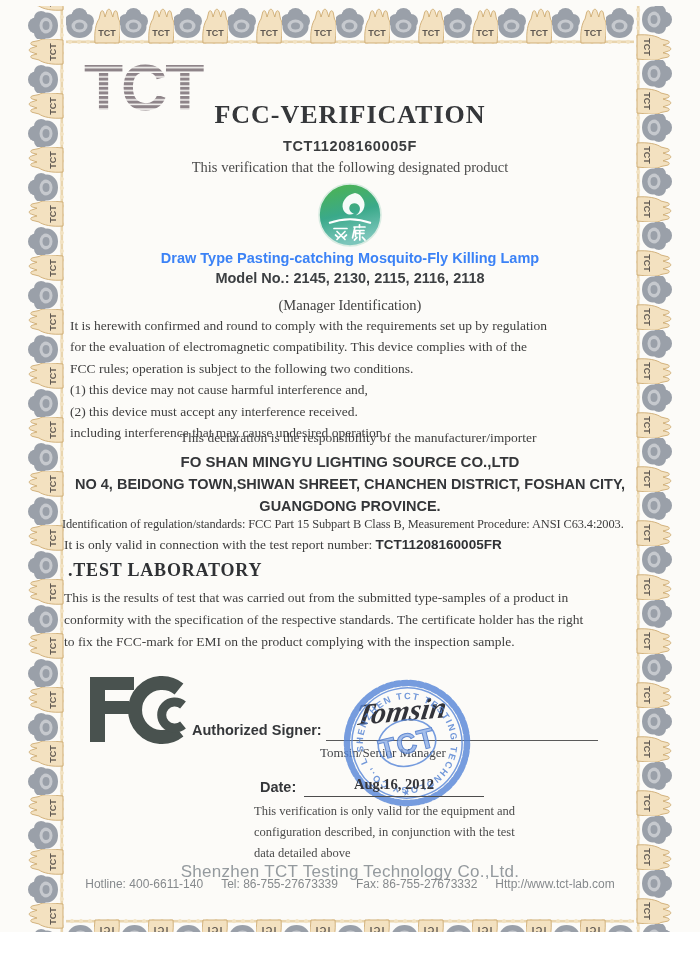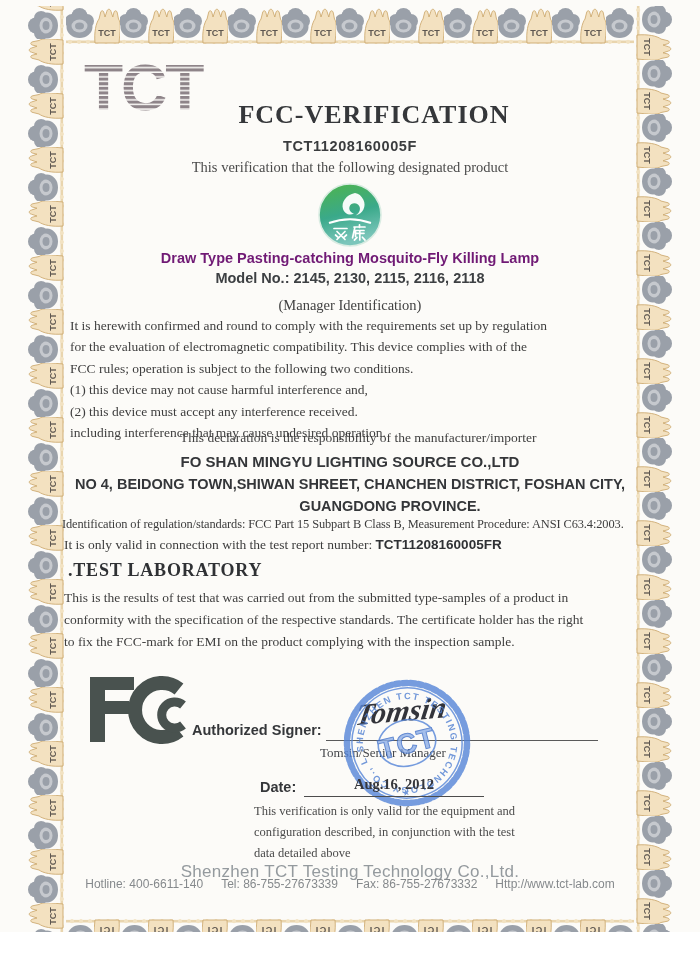--- a/index.html
+++ b/index.html
@@ -9,32 +9,32 @@
   .strip{position:absolute;}
   .b-top{left:66px;top:6px;}
   .b-bottom{left:66px;top:917px;transform:scale(-1,-1);}
   .b-left{left:26px;top:6px;transform-origin:0 0;transform:rotate(-90deg) translate(-951px,0);}
   .b-right{left:634px;top:6px;transform-origin:0 0;transform:rotate(90deg) translate(0,-40px);}
   .content{position:absolute;left:64px;top:0;width:572px;height:963px;}
   .abs{position:absolute;}
   .ctr{left:0;width:100%;text-align:center;}
   .sans{font-family:"Liberation Sans",sans-serif;}
   .tct-logo{left:20px;top:50px;}
-  .title{top:100px;font-size:26px;font-weight:bold;letter-spacing:1px;color:#35373a;padding-left:24px;}
+  .title{top:100px;font-size:26px;font-weight:bold;letter-spacing:1px;color:#35373a;}
   .certnum{top:138px;font-size:14.5px;font-weight:bold;letter-spacing:.6px;color:#3a3c3e;}
   .subtitle{top:159px;font-size:14.5px;color:#4a4a4a;}
   .glogo{left:50%;top:182px;transform:translateX(-50%);}
-  .prodname{top:250px;font-size:14.5px;font-weight:bold;color:#701a75;}
+  .prodname{top:250px;font-size:14.5px;font-weight:bold;color:#3b82f6;}
   .model{top:270px;font-size:14.5px;font-weight:bold;color:#3d4043;}
   .pid-head{top:297px;font-size:14.5px;color:#424242;}
   .bodytxt{top:315px;left:6px;width:560px;font-size:13.5px;line-height:21.4px;color:#3e3e3e;}
   .decl{top:430px;left:116px;font-size:13.5px;color:#3e3e3e;}
   .coname{top:453px;font-size:15px;font-weight:bold;color:#343639;}
   .addr1{top:476px;font-size:14.5px;font-weight:bold;color:#343639;}
-  .addr2{top:498px;font-size:14.5px;font-weight:bold;color:#343639;padding-left:40px;}
+  .addr2{top:498px;font-size:14.5px;font-weight:bold;color:#343639;}
   .regline{top:517px;left:-2px;width:578px;font-size:12.4px;white-space:nowrap;letter-spacing:-.1px;}
   .repline{top:537px;left:0;font-size:13.5px;}
   .repline b{font-family:"Liberation Sans",sans-serif;font-size:13.5px;color:#2f3134;}
   .labhead{top:560px;left:4px;font-size:18px;font-weight:bold;letter-spacing:.8px;color:#2f3134;}
   .labtxt{top:587px;left:0;width:560px;font-size:13.5px;line-height:22px;color:#3e3e3e;}
   .fccmark{left:22px;top:672px;}
   .signer-label{left:128px;top:722px;font-size:14.5px;font-weight:bold;color:#35373a;}
   .sig-line{left:262px;top:690px;width:272px;height:50px;border-bottom:1.5px solid #5a5a5a;}
   .signature{left:292px;top:694px;font-size:30px;font-style:italic;font-weight:bold;color:#33343a;
              transform:rotate(-5deg) skewX(-14deg);}

